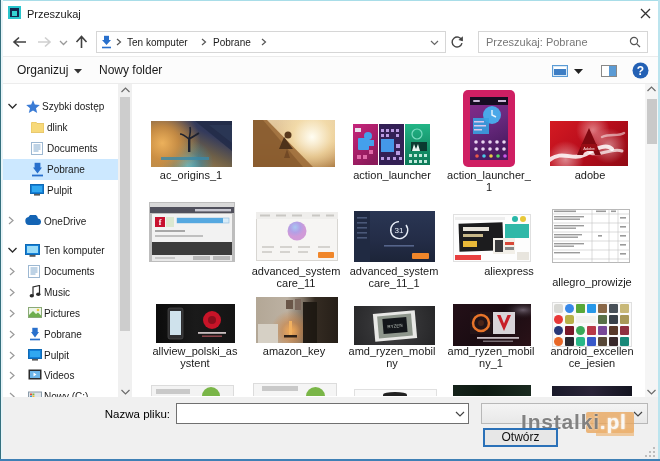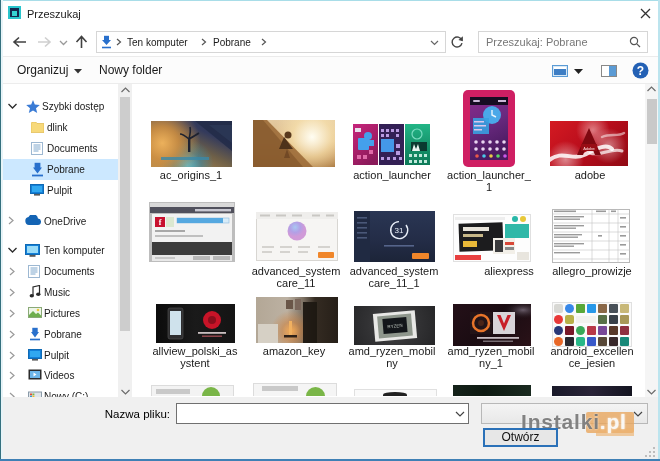--- a/index.html
+++ b/index.html
@@ -524,21 +524,21 @@
           <rect x="44" y="1.5" width="10" height="1.6"></rect>
           <rect x="59" y="1.5" width="5" height="1.6"></rect>
           <rect x="68" y="8" width="6" height="1.6"></rect>
           <rect x="68" y="17" width="6" height="1.6"></rect>
           <rect x="46" y="26" width="4" height="1.6"></rect>
           <rect x="68" y="26" width="6" height="1.6"></rect>
           <rect x="68" y="35" width="6" height="1.6"></rect>
           <rect x="68" y="44" width="6" height="1.6"></rect>
         </g>
       </svg>
-    <div class="lbl" style="left:408px;top:181px;width:104px;">allegro_prowizje</div>
+    <div class="lbl" style="left:408px;top:192px;width:104px;">allegro_prowizje</div>
 
     <div class="abs" style="left:24px;top:220px;width:79px;height:39px;background:linear-gradient(90deg,#0c0c0c 0%,#1a1a1a 50%,#141414 100%);"></div>
     <svg class="abs" style="left:24px;top:220px" width="79" height="39">
         <rect x="12" y="4" width="15" height="31" rx="2" fill="#2e2e30" stroke="#555" stroke-width="0.6"></rect>
         <rect x="14" y="7" width="11" height="24" fill="#cfe2ec"></rect>
         <circle cx="56" cy="16" r="9" fill="#c81428"></circle>
         <circle cx="56" cy="16" r="4" fill="#8a0e1c"></circle>
         <rect x="42" y="28" width="28" height="1.8" fill="#c9bfc0"></rect>
         <rect x="46" y="31.5" width="20" height="1.4" fill="#9a4a50"></rect>
       </svg>

